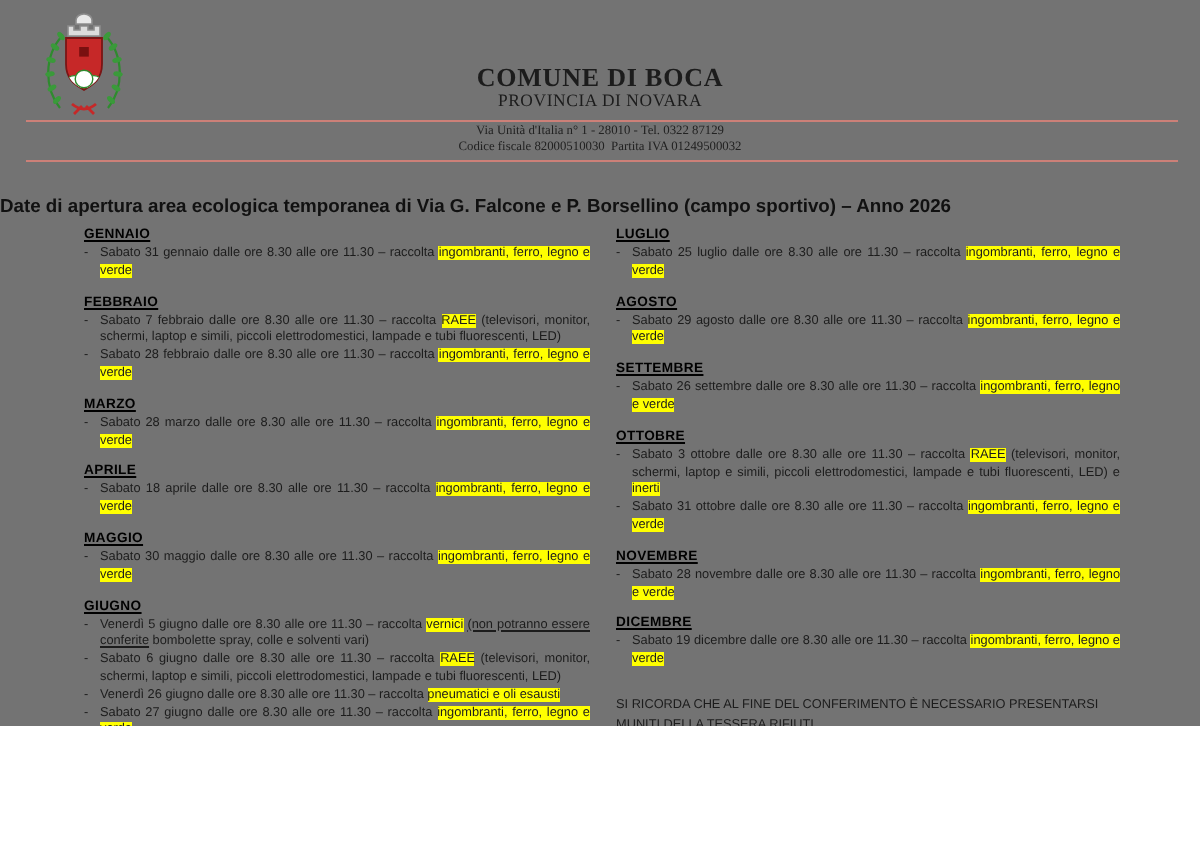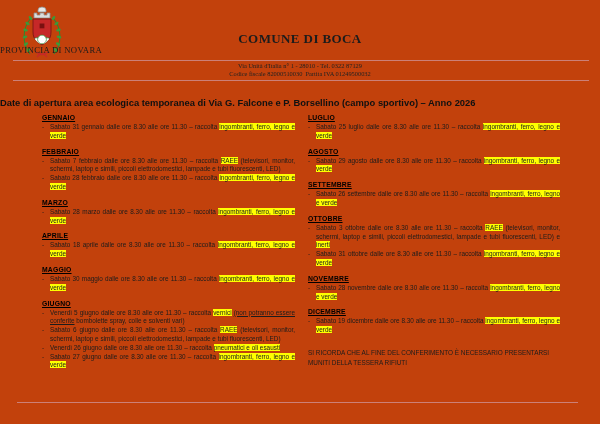--- a/index.html
+++ b/index.html
@@ -1,23 +1,23 @@
 <!DOCTYPE html>
 <html><head>
 <meta charset="utf-8">
 <style>
   html,body{margin:0;padding:0;background:#fff;}
-  .page{position:relative;width:600px;height:424px;background:#c2410c;overflow:hidden;
+  .page{position:relative;width:600px;height:363px;background:#737373;overflow:hidden;
         font-family:"Liberation Sans",sans-serif;color:#1c1c1c;}
 
   
   .coat{position:absolute;left:18px;top:6px;width:48px;height:56px;}
   .muni{position:absolute;top:31px;left:0;width:100%;text-align:center;
         font-family:"Liberation Serif",serif;font-weight:bold;font-size:13px;letter-spacing:.4px;}
-  .prov{position:absolute;top:45px;left:0;width:100%;
+  .prov{position:absolute;top:45px;left:0;width:100%;text-align:center;
         font-family:"Liberation Serif",serif;font-size:8.7px;letter-spacing:.3px;}
   .rule{position:absolute;height:1px;background:#cc8078;}
   .rule-top{top:60px;left:13px;right:11px;}
   .rule-mid{top:80px;left:13px;right:11px;}
   .addr{position:absolute;top:62px;left:0;width:100%;text-align:center;
         font-family:"Liberation Serif",serif;font-size:6.4px;line-height:7.8px;color:#222;}
 
   
   .doc-title{position:absolute;top:97px;left:0;width:100%;text-align:left;
              font-size:9.4px;font-weight:bold;color:#111;}

